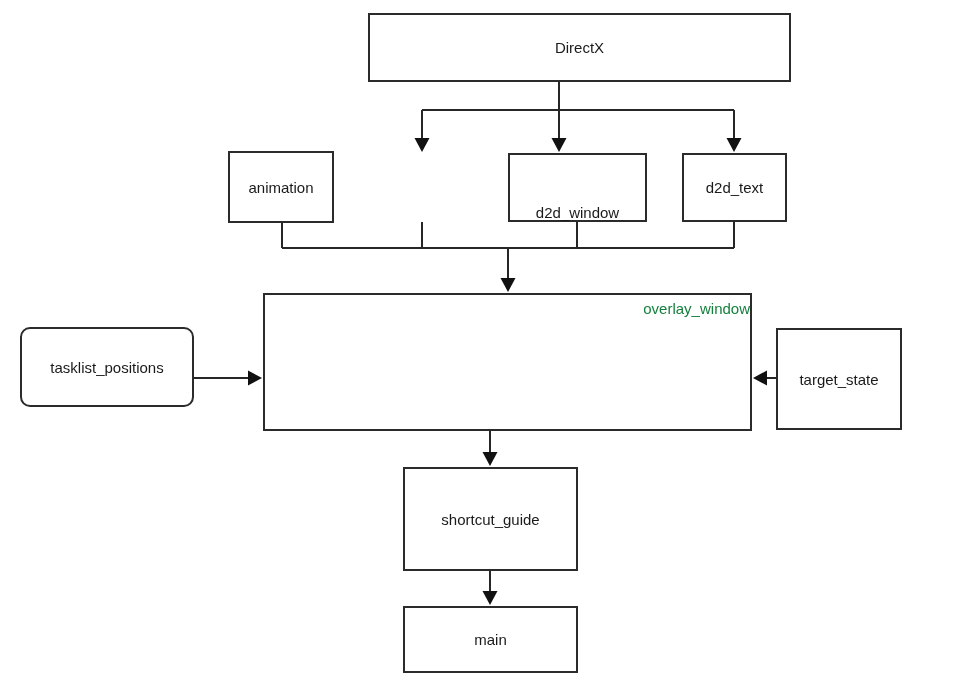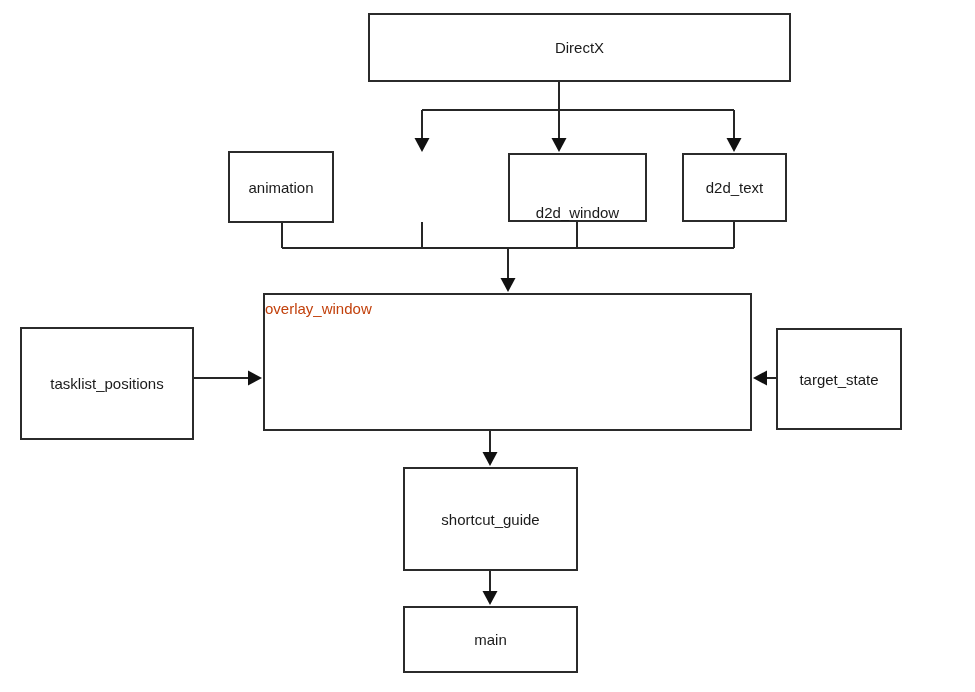--- a/index.html
+++ b/index.html
@@ -42,35 +42,35 @@
     white-space: nowrap;
   }
 
   .node.container {
     display: block;
   }
   .container-label {
     position: absolute;
     left: 0; right: 0;
     top: 6px;
-    text-align: left;
-    color: #c2410c;
+    text-align: right;
+    color: #15803d;
     font-size: 15px;
   }
 
   
   .n-directx            { left: 368px; top: 13px;  width: 423px; height: 69px;  }
   .n-animation          { left: 228px; top: 151px; width: 106px; height: 72px;  }
   .n-d2d-svg            { left: 368px; top: 153px; width: 105px; height: 69px;  }
   .n-d2d-window         { left: 508px; top: 153px; width: 139px; height: 69px; align-items: flex-end;  }
   .n-d2d-text           { left: 682px; top: 153px; width: 105px; height: 69px; align-items: center;  }
   .n-overlay-window     { left: 263px; top: 293px; width: 489px; height: 138px; }
   .n-d2d-overlay-svg    { left: 35px;  top: 35px;  width: 175px; height: 69px;  }
   .n-d2d-overlay-window { left: 245px; top: 35px;  width: 209px; height: 69px;  }
-  .n-tasklist-positions { left: 20px;  top: 327px; width: 174px; height: 113px; }
+  .n-tasklist-positions { left: 20px;  top: 327px; width: 174px; height: 80px; border-radius: 10px; }
   .n-target-state       { left: 776px; top: 328px; width: 126px; height: 102px; }
   .n-shortcut-guide     { left: 403px; top: 467px; width: 175px; height: 104px; }
   .n-main               { left: 403px; top: 606px; width: 175px; height: 67px;  }
 </style>
 </head>
 <body>
 
 <div class="canvas">
 
   <svg class="connector-layer" width="975" height="692" viewBox="0 0 975 692" xmlns="http://www.w3.org/2000/svg">

